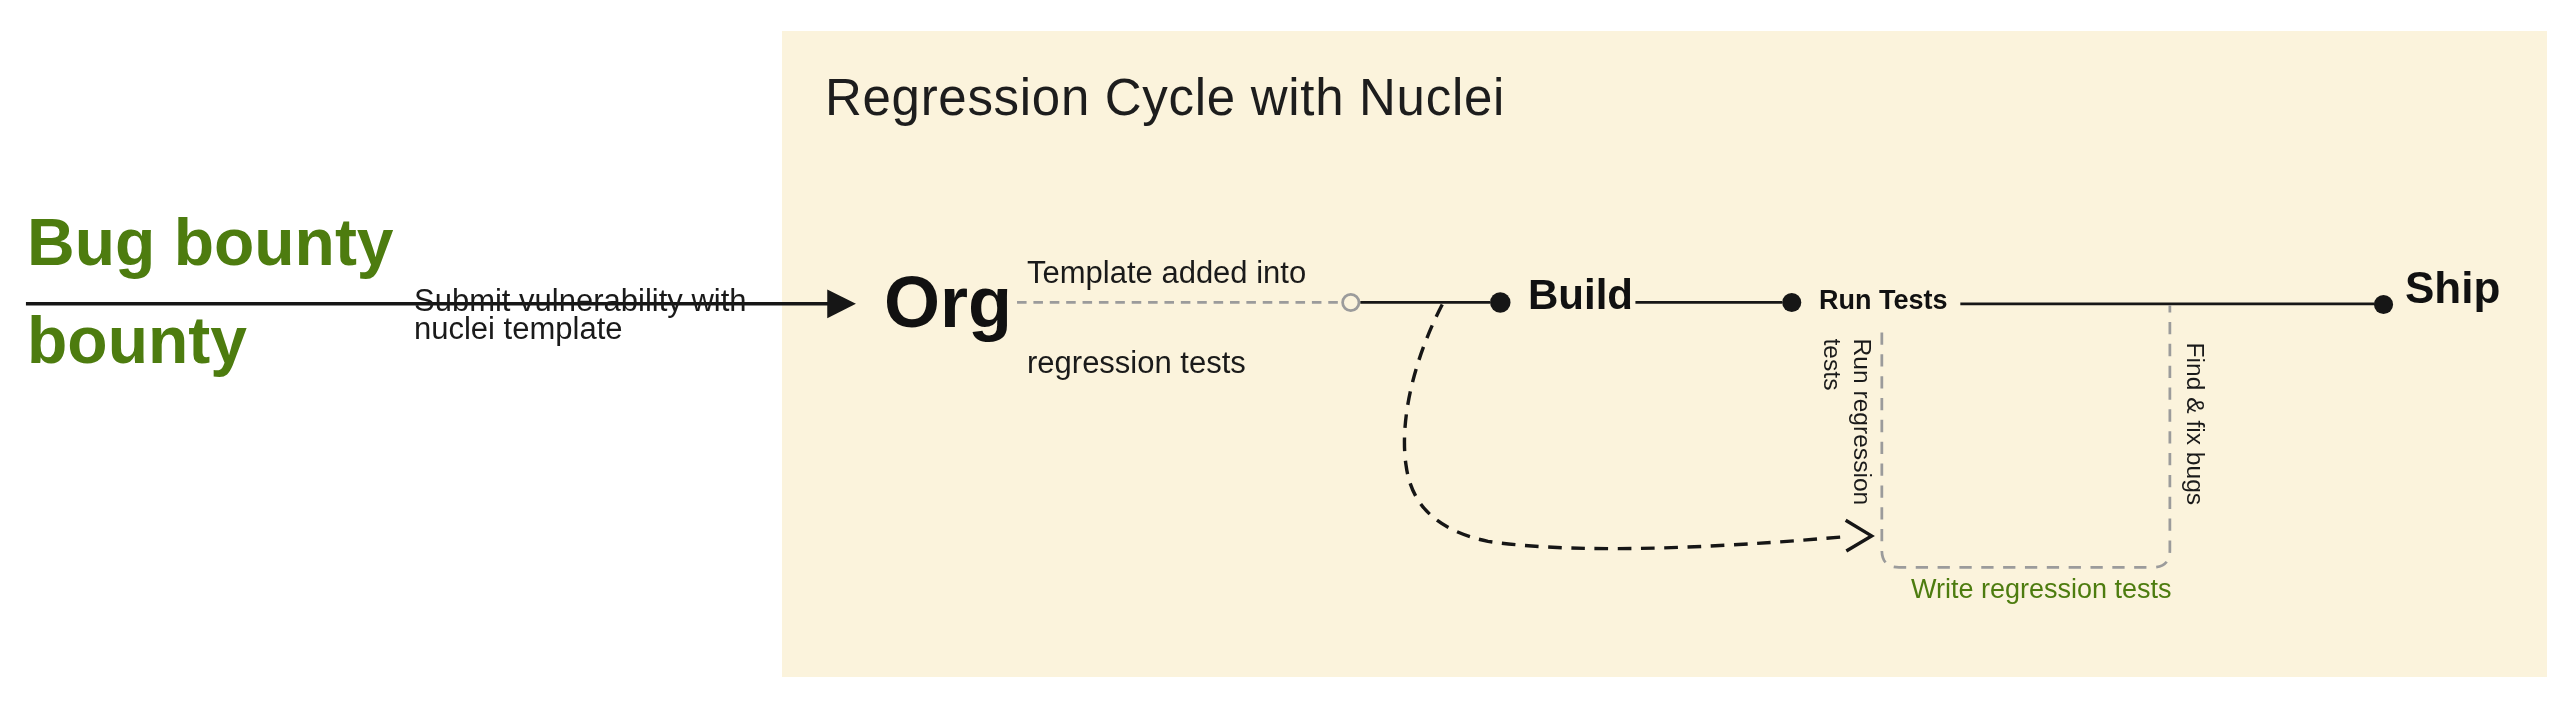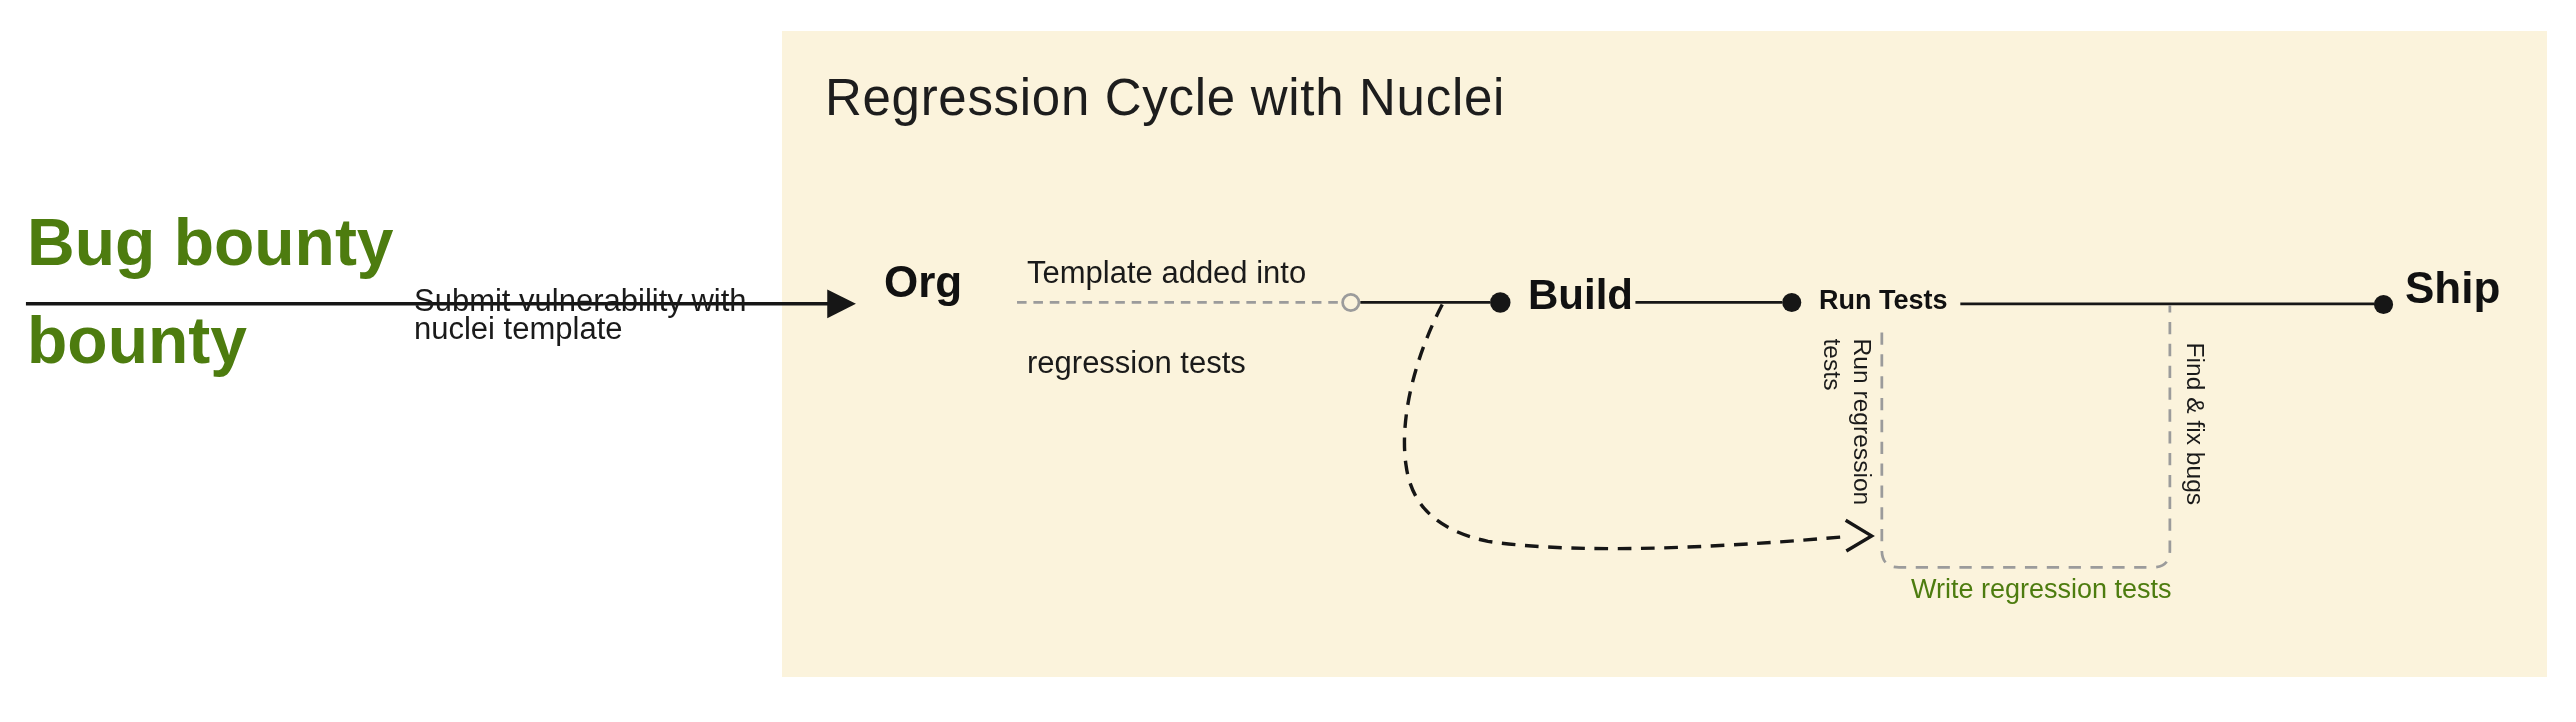--- a/index.html
+++ b/index.html
@@ -24,21 +24,21 @@
   }
   .actor{font-size:66px;font-weight:700;color:#4d7c0f;}
   .actor.l1{left:27px;top:209px;}
   .actor.l2{left:27px;top:307px;}
   .edge-label{font-size:31px;font-weight:400;color:#1a1a1a;}
   .submit.l1{left:414px;top:253px;margin-top:32px;}
   .submit.l2{left:414px;top:313px;}
   .tmpl.l1{left:1027px;top:257px;}
   .tmpl.l2{left:1027px;top:317px;margin-top:30px;}
   .node{font-weight:700;color:#111;}
-  .node.org{left:884px;top:260px;font-size:44px;}
+  .node.org{left:884px;top:266px;font-size:72px;}
   .node.build{left:1528px;top:274px;font-size:42px;}
   .node.run-tests{left:1819px;top:287px;font-size:27px;}
   .node.ship{left:2405px;top:266px;font-size:44px;}
   .vlabel{
     position:absolute;font-size:24.6px;font-weight:400;color:#1a1a1a;
     line-height:1.22;transform:rotate(90deg);transform-origin:50% 50%;
     text-align:left;white-space:normal;
   }
   .vlabel.run-reg{left:1758px;top:397px;width:177px;}
   .vlabel.find-fix{left:2106px;top:416px;width:177px;white-space:nowrap;}

